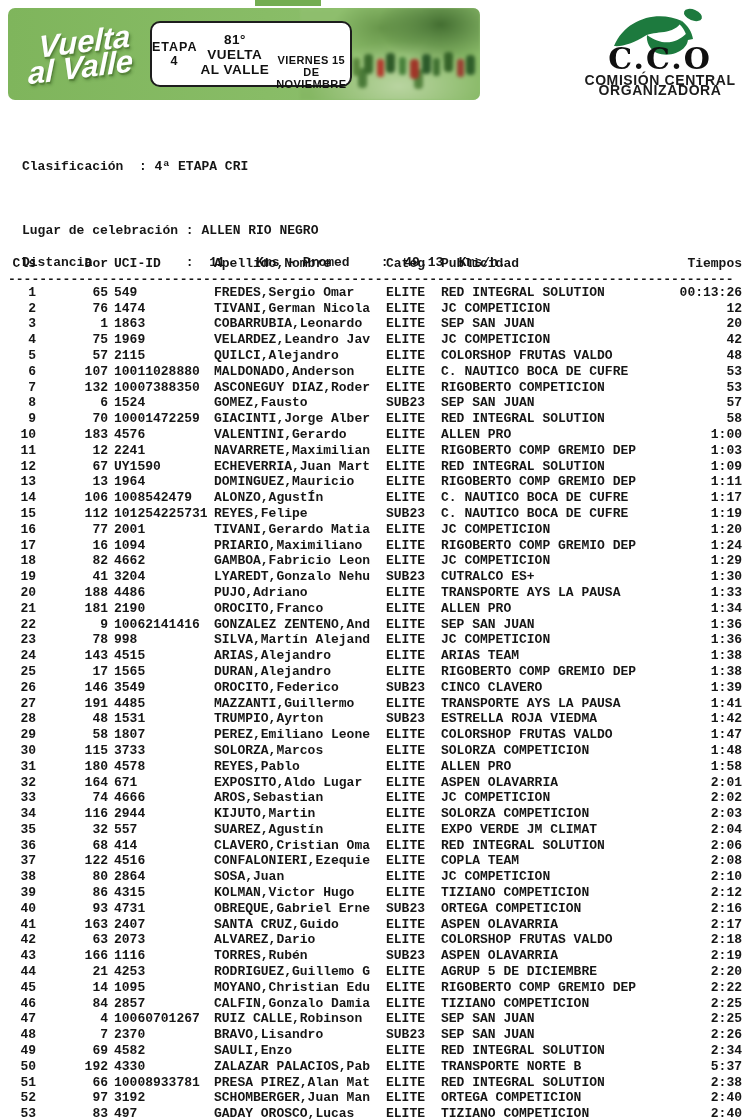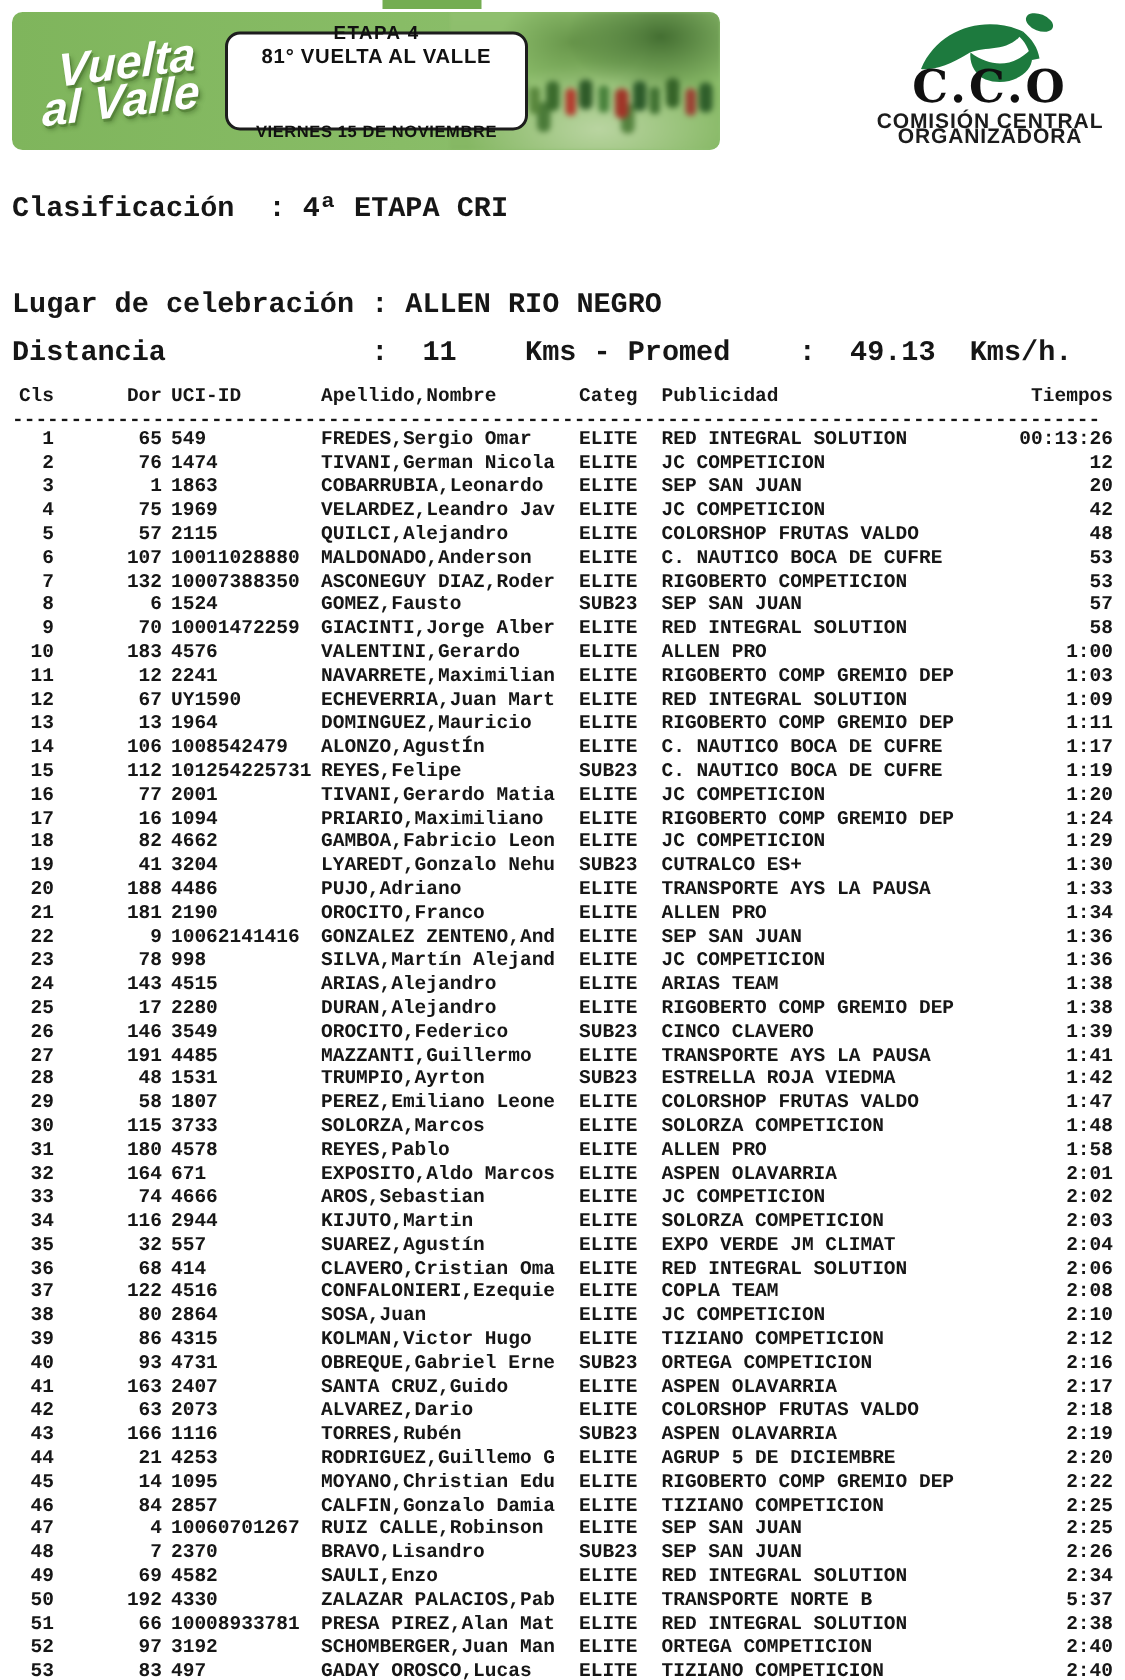--- a/index.html
+++ b/index.html
@@ -35,40 +35,40 @@
   }
   .vuelta-logo{
     position:absolute;left:30px;top:20px;transform:rotate(-7deg) skewX(-8deg);
     font-family:"Liberation Sans","DejaVu Sans",sans-serif;font-style:italic;font-weight:bold;
     color:#ffffff;font-size:31px;line-height:27px;
     text-shadow:1px 2px 0 rgba(74,118,48,.55), 2px 3px 3px rgba(50,90,30,.45);
   }
   .vuelta-logo .l2{display:block;margin-left:-10px;margin-top:-2px;}
   .etapa-box{
     position:absolute;left:142px;top:13px;width:198px;height:62px;background:#ffffff;
-    border:2px solid #1d1d1d;border-radius:10px;display:flex;flex-direction:column;
+    border:2px solid #1d1d1d;border-radius:10px;display:flex;flex-direction:row;
     justify-content:center;align-items:center;gap:1px;
     font-family:"Liberation Sans","DejaVu Sans",sans-serif;color:#111;text-align:center;
   }
   .etapa-box .b1{font-size:12.5px;font-weight:bold;letter-spacing:1px;}
   .etapa-box .b2{font-size:13.5px;font-weight:bold;letter-spacing:.5px;}
   .etapa-box .b3{font-size:11px;font-weight:bold;letter-spacing:.4px;margin-top:36px;}
   
   .cco{position:absolute;left:583px;top:6px;width:154px;height:104px;text-align:center;}
   .cco svg{display:block;margin:0 auto;}
   .cco-acronym{
     font-family:"DejaVu Serif","Liberation Serif",serif;font-weight:bold;
     font-size:30px;line-height:26px;color:#101010;margin-top:-14px;letter-spacing:2px;
   }
   .cco-org{
     font-family:"Liberation Sans","DejaVu Sans",sans-serif;font-weight:bold;
     font-size:14px;line-height:10px;color:#1c1c1c;letter-spacing:.6px;margin-top:3px;
   }
   
-  .meta{position:absolute;left:8px;white-space:pre;font-size:19px;line-height:16px;}
+  .meta{position:absolute;left:22px;white-space:pre;font-size:13px;line-height:16px;margin-top:28px;}
   #meta-title{top:131px;}
   #meta-block{top:163px;}
   #meta-dist{top:227px;}
   
   .table{position:absolute;left:8px;top:256px;width:734px;font-size:13px;}
   .thead,.trow{display:flex;align-items:baseline;height:15.8px;white-space:nowrap;}
   .sep{height:13px;overflow:hidden;white-space:nowrap;width:732px;letter-spacing:0;}
   .c-cls{width:28px;text-align:right;flex:none;}
   .c-dor{width:72px;text-align:right;flex:none;}
   .c-uci{width:100px;margin-left:6px;flex:none;overflow:hidden;}
@@ -338,21 +338,21 @@
         <span class="c-dor">143</span>
         <span class="c-uci">4515</span>
         <span class="c-name">ARIAS,Alejandro</span>
         <span class="c-cat">ELITE</span>
         <span class="c-pub">ARIAS TEAM</span>
         <span class="c-time">1:38</span>
       </div>
       <div class="trow">
         <span class="c-cls">25</span>
         <span class="c-dor">17</span>
-        <span class="c-uci">2280</span>
+        <span class="c-uci">1565</span>
         <span class="c-name">DURAN,Alejandro</span>
         <span class="c-cat">ELITE</span>
         <span class="c-pub">RIGOBERTO COMP GREMIO DEP</span>
         <span class="c-time">1:38</span>
       </div>
       <div class="trow">
         <span class="c-cls">26</span>
         <span class="c-dor">146</span>
         <span class="c-uci">3549</span>
         <span class="c-name">OROCITO,Federico</span>
@@ -402,21 +402,21 @@
         <span class="c-uci">4578</span>
         <span class="c-name">REYES,Pablo</span>
         <span class="c-cat">ELITE</span>
         <span class="c-pub">ALLEN PRO</span>
         <span class="c-time">1:58</span>
       </div>
       <div class="trow">
         <span class="c-cls">32</span>
         <span class="c-dor">164</span>
         <span class="c-uci">671</span>
-        <span class="c-name">EXPOSITO,Aldo Marcos</span>
+        <span class="c-name">EXPOSITO,Aldo Lugar</span>
         <span class="c-cat">ELITE</span>
         <span class="c-pub">ASPEN OLAVARRIA</span>
         <span class="c-time">2:01</span>
       </div>
       <div class="trow">
         <span class="c-cls">33</span>
         <span class="c-dor">74</span>
         <span class="c-uci">4666</span>
         <span class="c-name">AROS,Sebastian</span>
         <span class="c-cat">ELITE</span>

